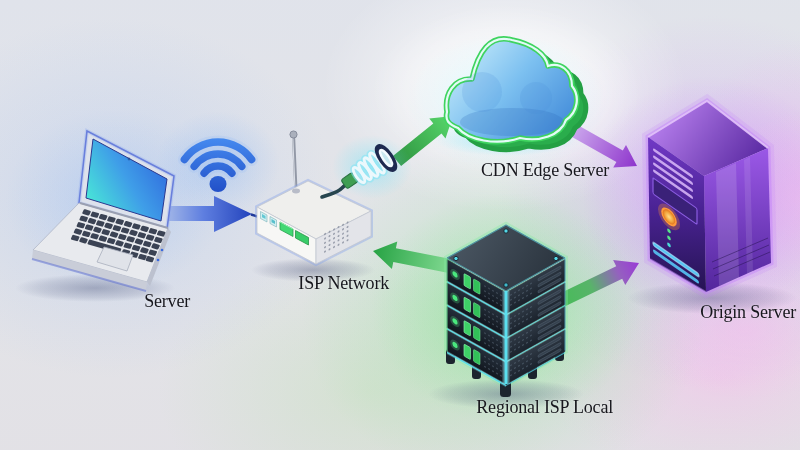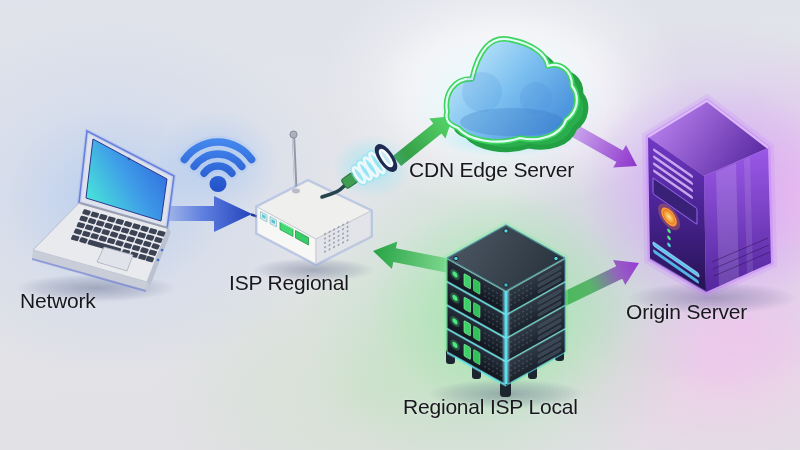--- a/index.html
+++ b/index.html
@@ -11,23 +11,24 @@
       radial-gradient(280px 240px at 63% 70%, rgba(130,225,140,.38), rgba(130,225,140,0) 72%),
       radial-gradient(300px 260px at 89% 45%, rgba(205,150,248,.42), rgba(205,150,248,0) 72%),
       radial-gradient(260px 140px at 90% 84%, rgba(248,185,235,.45), rgba(248,185,235,0) 70%),
       radial-gradient(160px 200px at 100% 40%, rgba(240,170,240,.35), rgba(240,170,240,0) 70%),
       radial-gradient(300px 240px at 14% 44%, rgba(150,185,245,.30), rgba(150,185,245,0) 75%),
       radial-gradient(300px 200px at 46% 87%, rgba(185,225,170,.35), rgba(185,225,170,0) 70%),
       linear-gradient(175deg,#e0e3eb 0%,#e3e4e8 50%,#e2e0e5 100%);
   }
   .stage svg{position:absolute;left:0;top:0;}
   .lbl{
-    position:absolute;color:#17171d;font-size:21px;font-weight:500;
-    letter-spacing:-0.2px;text-align:left;line-height:26px;
+    position:absolute;color:#17171d;font-size:18px;font-weight:500;
+    letter-spacing:-0.2px;text-align:right;line-height:26px;
     text-shadow:0 0 3px rgba(255,255,255,.45);
+    font-family:Liberation Serif, serif;
   }
   .lbl-local{left:20px;top:288px;width:170px;}
   .lbl-isp{left:229px;top:270px;width:160px;}
   .lbl-cdn{left:409px;top:157px;width:200px;}
   .lbl-node{left:403px;top:394px;width:210px;}
   .lbl-origin{left:626px;top:299px;width:170px;}
 </style>
 </head>
 <body>
 
@@ -571,19 +572,19 @@
       <g>
         <rect x="4" y="100" width="46" height="3.6" rx="1.8" fill="#56c4f4"></rect>
         <rect x="4" y="100" width="46" height="3.6" rx="1.8" fill="none" stroke="rgba(190,235,255,.6)" stroke-width="1.4"></rect>
         <rect x="4" y="107" width="46" height="3.6" rx="1.8" fill="#56c4f4" opacity=".9"></rect>
       </g>
     </g>
   </g>
 </svg>
 
 <div class="lbl lbl-local">
-  <div>Network</div>
+  <div>Server</div>
 </div>
-<div class="lbl lbl-isp">ISP Regional</div>
+<div class="lbl lbl-isp">ISP Network</div>
 <div class="lbl lbl-cdn">CDN Edge Server</div>
 <div class="lbl lbl-node">Regional ISP Local</div>
 <div class="lbl lbl-origin">Origin Server</div>
 </div>
 
 </body></html>

